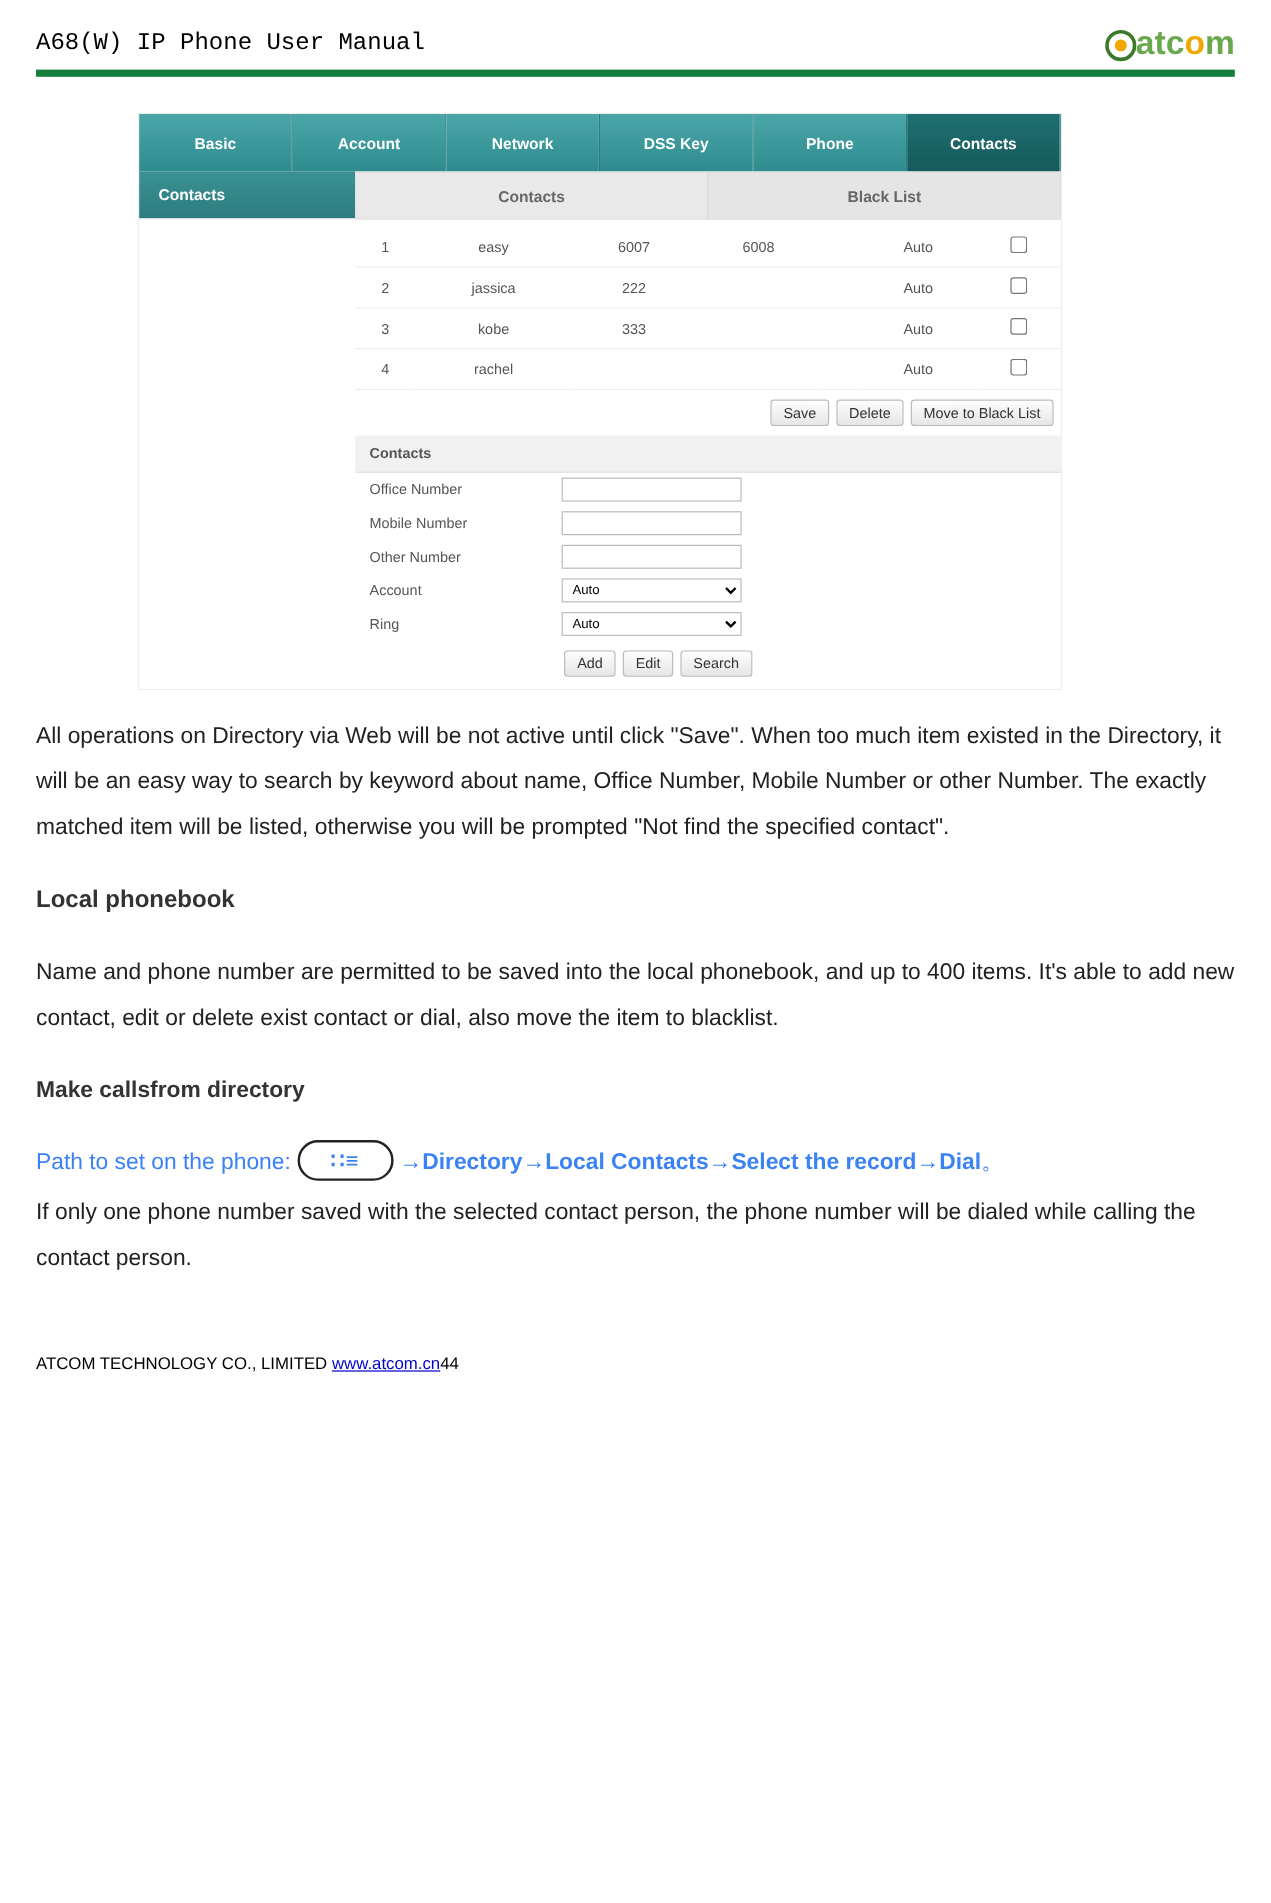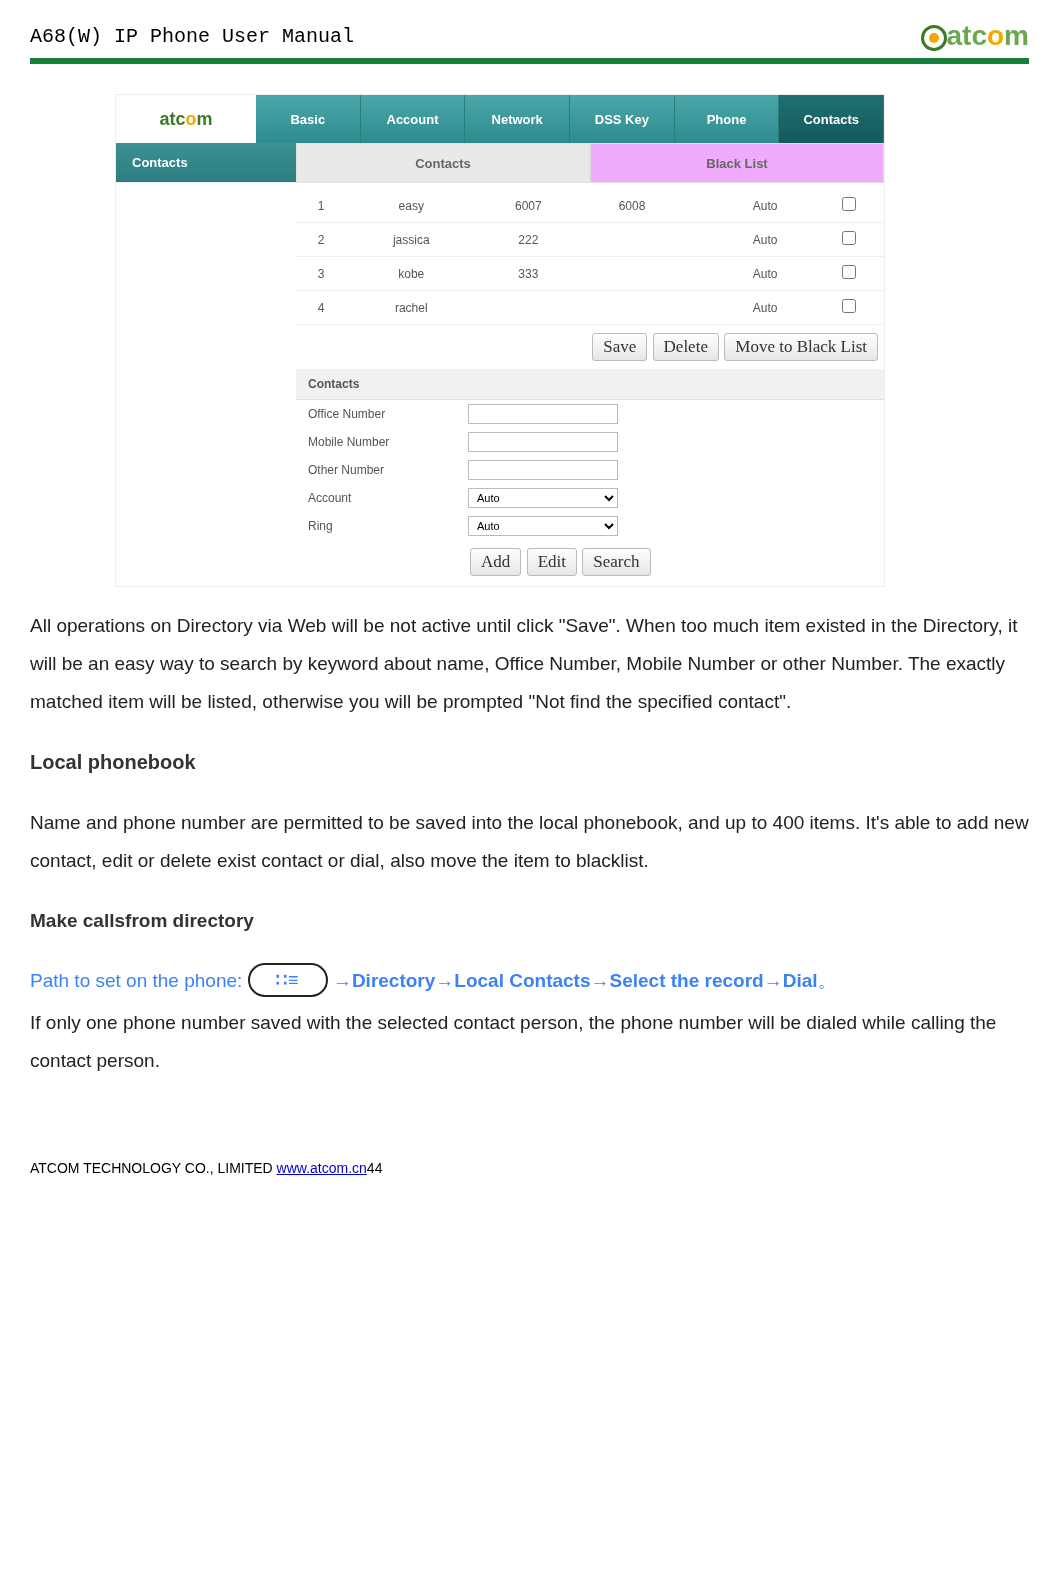--- a/index.html
+++ b/index.html
@@ -90,41 +90,40 @@
   }
   .side-item.sel {
     background: linear-gradient(to bottom,#3b9193,#2c7d7f);
     color:#fff;
   }
   .mainpane { flex:1; }
   .sub-tabs { display:flex; height:40px; }
   .sub-tab {
     flex:1;
     display:flex;align-items:center;justify-content:center;
-    background:#f0abfc;border:1px solid #e0e0e0;
+    background:#e5e5e5;border:1px solid #e0e0e0;
     font-weight:bold;color:#666;font-size:13px;
   }
   .sub-tab.sel { background:#e9e9e9; }
   table.list { width:100%; border-collapse:collapse; margin-top:6px;}
   table.list th, table.list td {
     padding:8px 6px; text-align:center;
     border-bottom:1px solid #eee; font-size:12px;color:#555;
   }
   table.list th { font-weight:bold;color:#444;}
   .btnrow { text-align:right; padding:8px 6px; }
   .btn {
     display:inline-block;
     border:1px solid #bbb;
     background:linear-gradient(to bottom,#fefefe,#e6e6e6);
     padding:3px 10px;
     border-radius:3px;
-    font-size:17px;
+    font-size:12px;
     color:#333;
     margin-left:2px;
-    font-family:Liberation Serif, serif;
   }
   .section-head {
     background:#f1f1f1;
     font-weight:bold;
     padding:8px 12px;
     border-bottom:1px solid #e0e0e0;
     color:#555;
   }
   .form-row { display:flex; align-items:center; padding:4px 12px; }
   .form-row label { width:160px; font-size:12px; color:#555; }
@@ -167,44 +166,38 @@
     vertical-align:middle;
     position:relative;
     top:-2px;
   }
   .key-icon span {
     position:absolute;left:50%;top:50%;transform:translate(-50%,-50%);
     font-size:18px;letter-spacing:1px;font-weight:bold;
   }
   .footer {
     position: relative;
-    margin-top: 80px;
+    margin-top: 60px;
     font-size: 14px;
   }
   .footer a { color:#0000cc; text-decoration: underline;}
   input[type=checkbox]{ width:14px;height:14px;}
 </style>
 </head>
 <body>
 
 <div class="header">
   <div class="doc-title">A68(W) IP Phone User Manual</div>
   <div class="logo">
     <span class="logo-icon"></span><span class="g">a</span><span class="g">t</span><span class="g">c</span><span class="o">o</span><span class="g">m</span>
   </div>
 </div>
 
 <div class="screenshot">
   <div class="topnav">
-    <div class="nav-logo">
-      <span style="color:#3b7a2a">at</span>
-        <span style="color:#3b7a2a">c</span>
-        <span style="color:#f1a800">o</span>
-        <span style="color:#3b7a2a">m</span>
-    </div>
     <div class="nav-tabs">
       <div class="nav-tab">Basic</div>
       <div class="nav-tab">Account</div>
       <div class="nav-tab">Network</div>
       <div class="nav-tab">DSS Key</div>
       <div class="nav-tab">Phone</div>
       <div class="nav-tab active">Contacts</div>
     </div>
   </div>
   <div class="shot-body">

